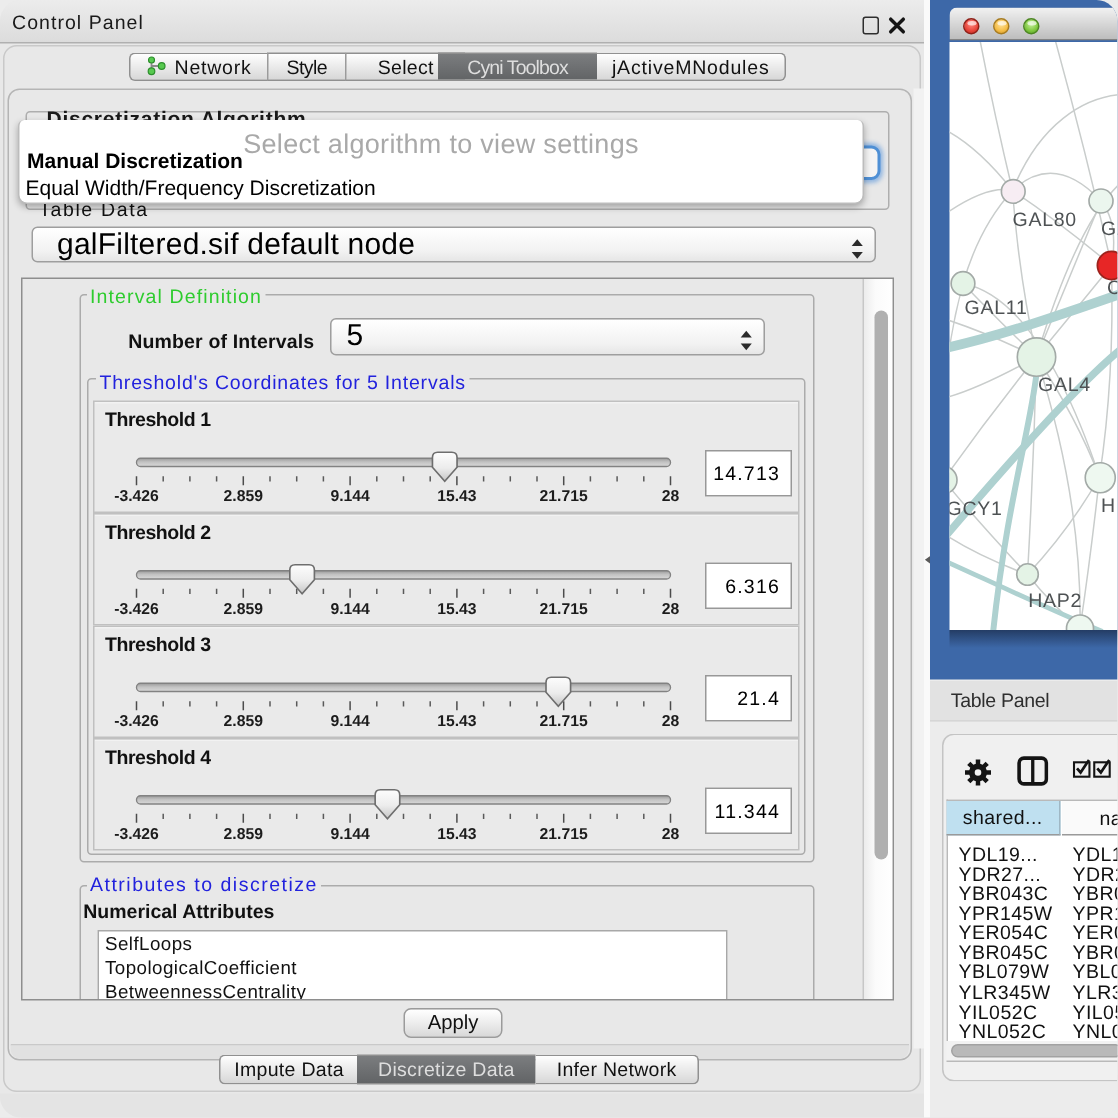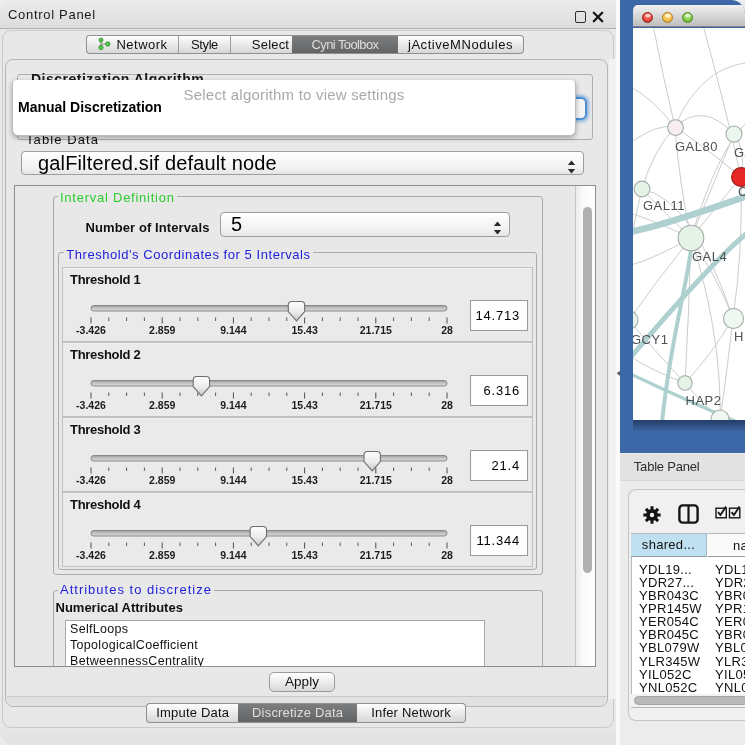--- a/index.html
+++ b/index.html
@@ -34,21 +34,21 @@
 
 
 #dgroup { position:absolute; left:17px; top:74px; width:575.6px; height:65.5px;
   border:1px solid #aeaeae; border-radius:3px; }
 #dglabel { position:absolute; left:31px; top:71.3px; font-size:14px; font-weight:bold; letter-spacing:0.5px; color:#1a1a1a; line-height:16px; }
 #bluecombo { position:absolute; left:470px; top:97px; width:117px; height:23px; background:#f4f4f4;
   border:2.5px solid #4f90d5; border-radius:6px; box-shadow:0 0 3px 1.5px rgba(90,150,220,0.6); }
 #overlay { position:absolute; left:12px; top:79.5px; width:564px; height:56px; background:#fff;
   border:1px solid #bcbcbc; border-top:none; border-radius:4px 4px 6px 6px;
   box-shadow:0 2px 5px rgba(0,0,0,0.3); }
-#ovhint { position:absolute; left:0; right:0; top:6px; text-align:center; font-size:15px; letter-spacing:0.2px; color:#a9a9a9; }
+#ovhint { position:absolute; left:0; right:0; top:6px; text-align:center; font-size:18px; letter-spacing:0.2px; color:#a9a9a9; }
 #ovsel { position:absolute; left:5px; top:19px; font-size:14px; font-weight:bold; color:#000; }
 #ovitem { position:absolute; left:4px; top:37.5px; font-size:14px; color:#000; }
 
 #tdlabel { position:absolute; left:26px; top:132px; font-size:13px; letter-spacing:1.1px; color:#111; line-height:15px; }
 .combo { position:absolute; background:linear-gradient(#ffffff,#f2f2f2 70%,#e6e6e6); border:1px solid #9e9e9e;
   border-radius:4px; font-size:20px; letter-spacing:0.15px; color:#000; }
 #tdcombo { left:21px; top:151px; width:563px; height:24px; line-height:23px; padding-left:16px; }
 .carrows { position:absolute; right:7px; top:4px; }
 
 
@@ -160,20 +160,21 @@
   <div id="dglabel">Discretization Algorithm</div>
   <div id="bluecombo"></div>
   <div id="tdlabel">Table Data</div>
   <div class="combo" id="tdcombo">galFiltered.sif default node<span class="carrows"><svg width="9" height="14" viewBox="0 0 9 14">
 <path d="M4.5 0.5 L8.2 5 L0.8 5 Z" fill="#2b2b2b"></path>
 <path d="M4.5 13.5 L8.2 9 L0.8 9 Z" fill="#2b2b2b"></path>
 </svg></span></div>
   <div id="overlay">
     <div id="ovhint">Select algorithm to view settings</div>
     <div id="ovsel">Manual Discretization</div>
+    <div id="ovitem">Equal Width/Frequency Discretization</div>
   </div>
 
   <div id="spanel">
     <div class="grp" id="ivgrp"></div>
     <div class="grplab" id="ivlab">Interval Definition</div>
     <div id="nilabel">Number of Intervals</div>
     <div class="combo" id="nispin">5<span class="carrows"><svg width="9" height="14" viewBox="0 0 9 14">
 <path d="M4.5 0.5 L8.2 5 L0.8 5 Z" fill="#2b2b2b"></path>
 <path d="M4.5 13.5 L8.2 9 L0.8 9 Z" fill="#2b2b2b"></path>
 </svg></span></div>

